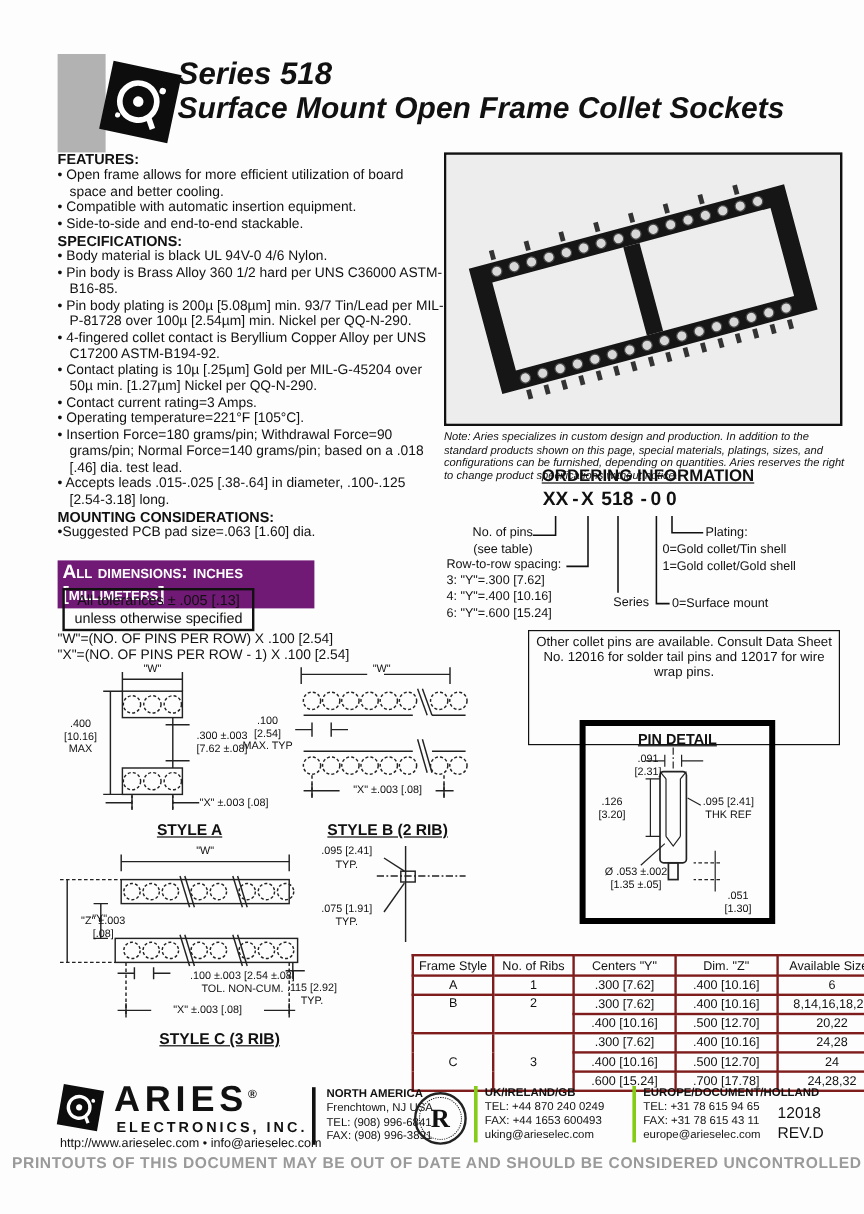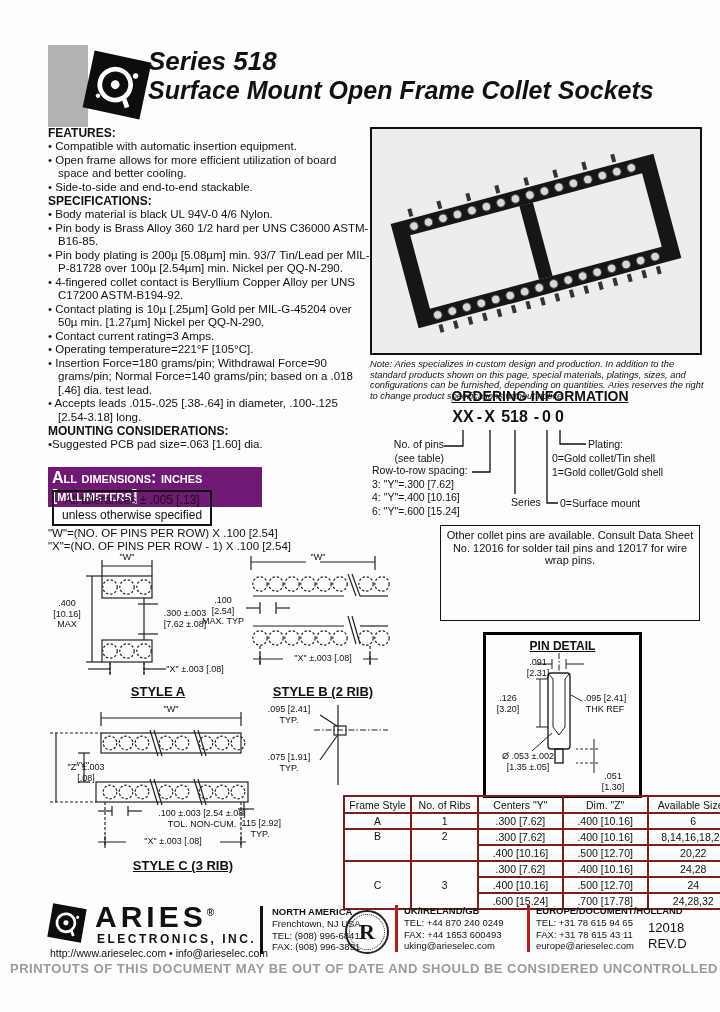--- a/index.html
+++ b/index.html
@@ -30,21 +30,21 @@
   .ordhead{position:absolute;left:30px;top:0;width:280px;text-align:center;font-size:14px;
            font-weight:bold;text-decoration:underline;}
   .pn{position:absolute;left:80px;top:20px;display:flex;font-size:16px;font-weight:bold;}
   .pn span{display:inline-block;text-align:center;letter-spacing:0;}
   .olabel{position:absolute;font-size:10.5px;line-height:13.5px;white-space:pre-line;}
   
   .infobox{position:absolute;left:440px;top:525px;width:260px;height:96px;border:1.5px solid #111;
            font-size:11px;line-height:12.5px;text-align:center;padding-top:3px;box-sizing:border-box;}
   .infobox .p2{margin-top:7px;}
   
-  .pinbox{position:absolute;left:483px;top:632px;width:153px;height:160px;border:3px solid #000000;}
+  .pinbox{position:absolute;left:483px;top:600px;width:153px;height:160px;border:5px solid #000000;}
   .pintitle{position:absolute;left:0;top:4px;width:153px;text-align:center;font-weight:bold;
             font-size:12px;text-decoration:underline;}
   
   .dim{position:absolute;font-size:9px;line-height:10.5px;white-space:pre-line;text-align:center;}
   .dimL{text-align:center;}
   .wbg{background:#fdfdfd;}
   .stylelabel{position:absolute;font-size:13px;font-weight:bold;text-decoration:underline;text-align:center;}
   .diagAB{position:absolute;left:48px;top:552px;width:344px;height:160px;}
   .diagC{position:absolute;left:48px;top:700px;width:344px;height:190px;}
   
@@ -56,21 +56,21 @@
   td.va-mid{vertical-align:middle;}
   
   .f-diamond{position:absolute;left:50px;top:906px;width:34px;height:34px;background:#0d0d0d;transform:rotate(10deg);}
   .f-aries{position:absolute;left:95px;top:900px;font-size:30px;font-weight:bold;letter-spacing:4px;}
   .f-aries sup{font-size:10px;letter-spacing:0;}
   .f-elec{position:absolute;left:97px;top:932px;font-size:12px;font-weight:bold;letter-spacing:2.5px;}
   .f-url{position:absolute;left:50px;top:947px;font-size:10.5px;}
   .f-div{position:absolute;left:260px;top:906px;width:3px;height:48px;background:#111;}
   .fblock{position:absolute;font-size:9.5px;line-height:11.8px;}
   .fblock .rg{font-weight:bold;}
-  .fbar{border-left:3px solid #b91c1c;padding-left:6px;}
+  .fbar{border-left:3px solid #84cc16;padding-left:6px;}
   .stamp{position:absolute;left:345px;top:910px;width:40px;height:40px;border:2px solid #222;border-radius:50%;
          display:flex;align-items:center;justify-content:center;}
   .stamp::before{content:"";position:absolute;inset:2px;border:1px dotted #222;border-radius:50%;}
   .stampR{font-family:"Liberation Serif",serif;font-weight:bold;font-size:22px;}
   .docnum{position:absolute;left:648px;top:920px;font-size:13px;line-height:16px;white-space:pre-line;}
   .notice{position:absolute;left:4px;top:961px;width:720px;text-align:center;font-size:13px;
           font-weight:bold;color:#9a9a9a;letter-spacing:0.5px;}
 </style>
 </head>
 <body>
@@ -86,22 +86,22 @@
       <circle cx="25" cy="9" r="1.5" fill="#fff"></circle>
       <circle cx="7" cy="24" r="1.2" fill="#fff"></circle>
     </svg>
   </div>
   <div class="title1">Series 518</div>
   <div class="title2">Surface Mount Open Frame Collet Sockets</div>
 
   <div class="leftcol">
     <div class="lhead">FEATURES:</div>
     <ul class="blist">
+      <li>Open frame allows for more efficient utilization of board space and better cooling.</li>
       <li>Compatible with automatic insertion equipment.</li>
-      <li>Open frame allows for more efficient utilization of board space and better cooling.</li>
       <li>Side-to-side and end-to-end stackable.</li>
     </ul>
     <div class="lhead">SPECIFICATIONS:</div>
     <ul class="blist">
       <li>Body material is black UL 94V-0 4/6 Nylon.</li>
       <li>Pin body is Brass Alloy 360 1/2 hard per UNS C36000 ASTM-B16-85.</li>
       <li>Pin body plating is 200µ [5.08µm] min. 93/7 Tin/Lead per MIL-P-81728 over 100µ [2.54µm] min. Nickel per QQ-N-290.</li>
       <li>4-fingered collet contact is Beryllium Copper Alloy per UNS C17200 ASTM-B194-92.</li>
       <li>Contact plating is 10µ [.25µm] Gold per MIL-G-45204 over 50µ min. [1.27µm] Nickel per QQ-N-290.</li>
       <li>Contact current rating=3 Amps.</li>

